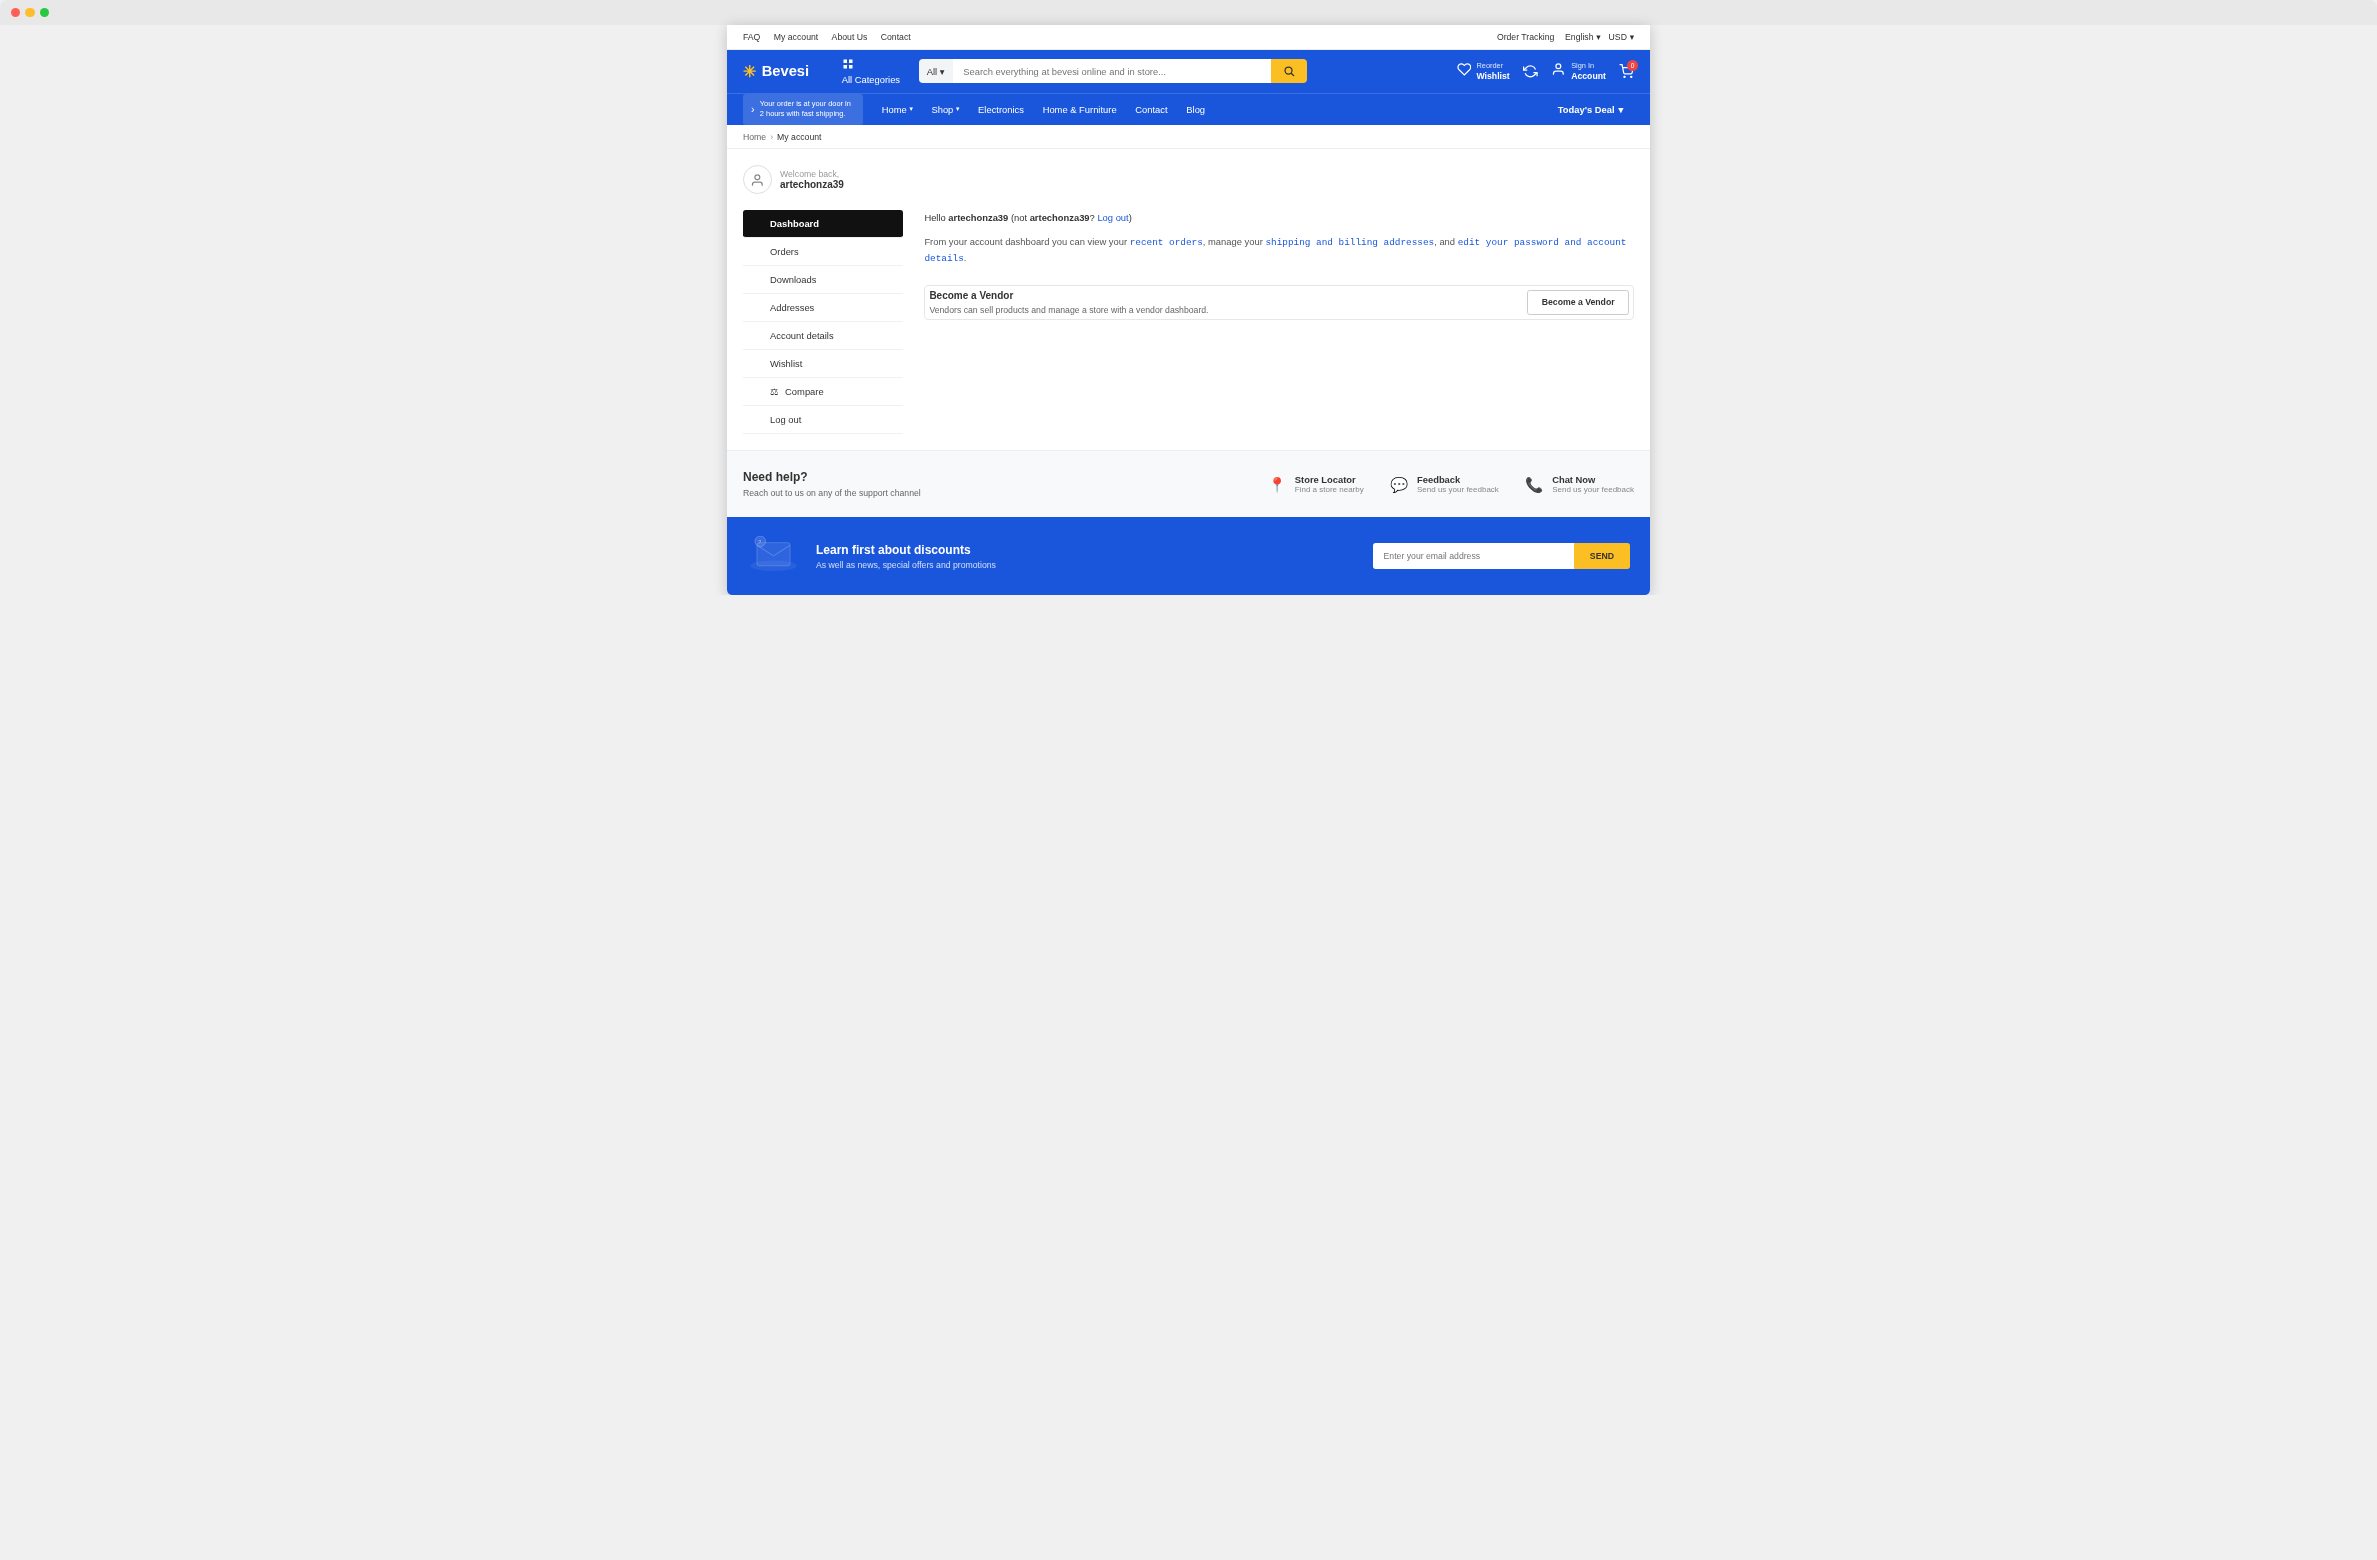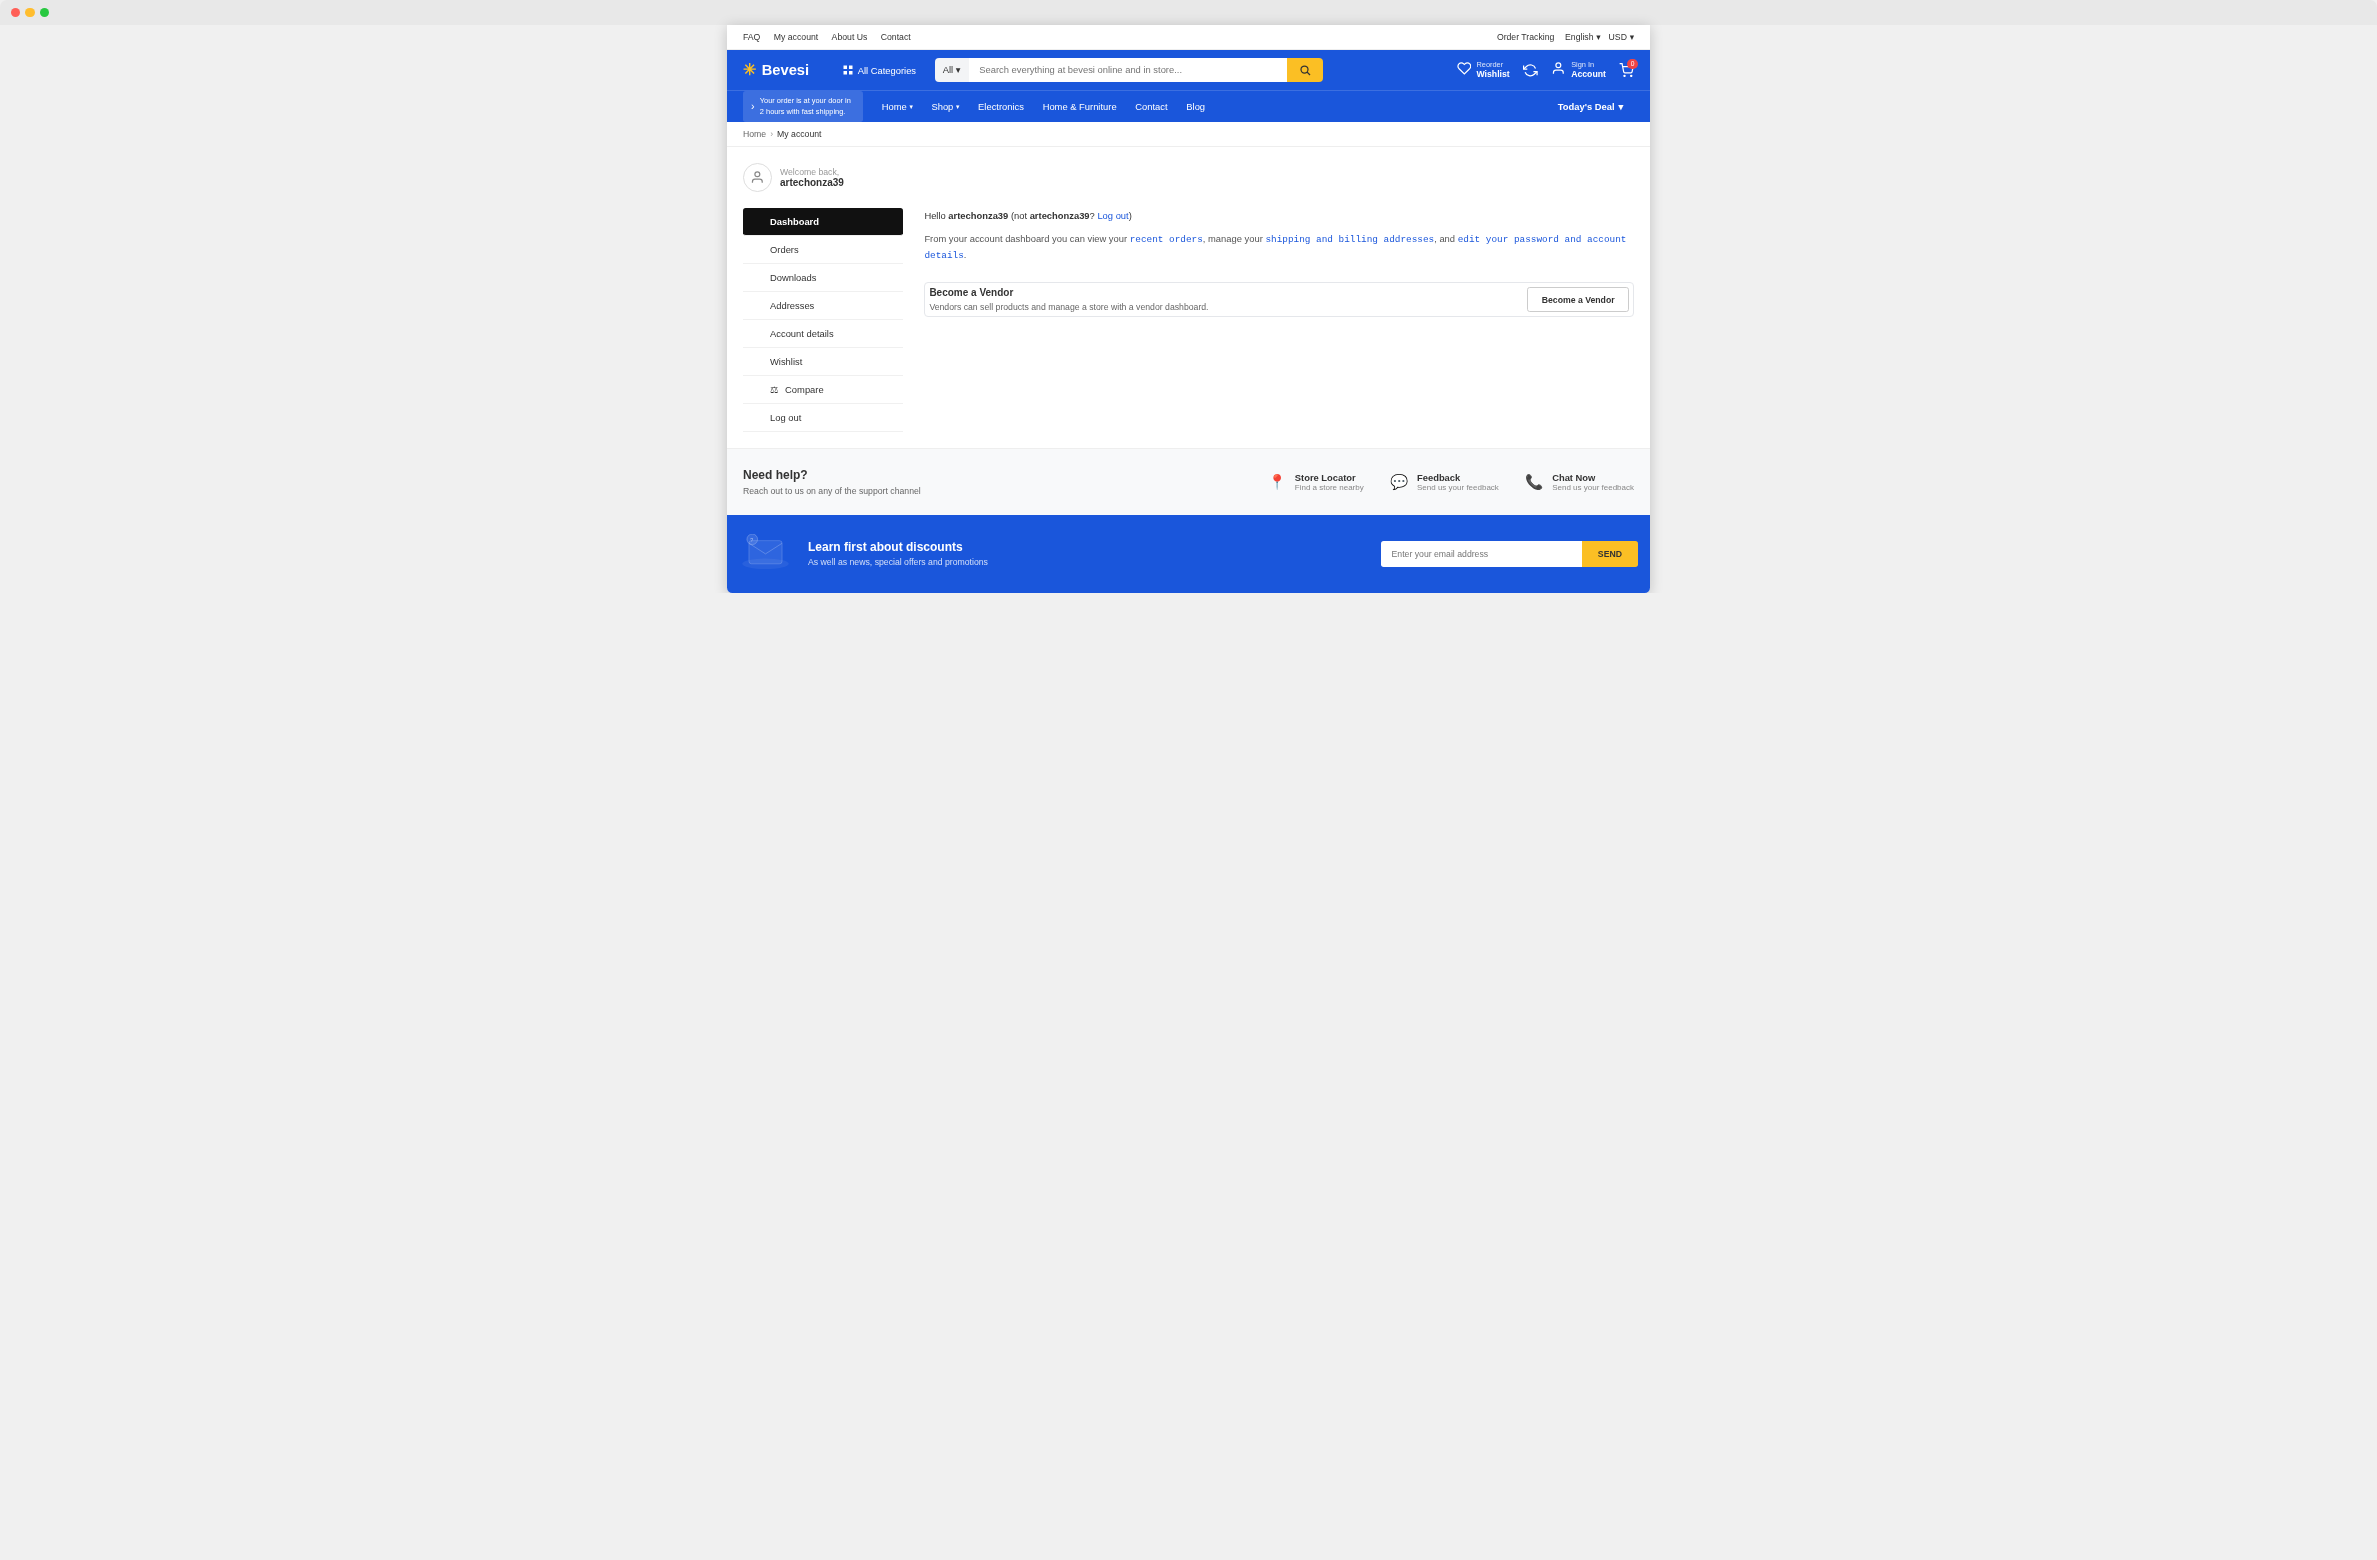--- a/index.html
+++ b/index.html
@@ -19,21 +19,21 @@
     .utility-left { display: flex; gap: 13.4px; }
     .utility-left a, .utility-right a { color: #333; text-decoration: none; font-size: 8.7px; }
     .utility-right { display: flex; align-items: center; gap: 10.7px; font-size: 8.7px; }
     .utility-right .lang-usd { display: flex; gap: 8px; }
     .utility-right .lang-usd span { cursor: pointer; display: flex; align-items: center; gap: 2.7px; color: #333; }
     
     
     .main-header { background: #1a56db; padding: 8px 16px; display: flex; align-items: center; gap: 10.7px; }
     .logo { display: flex; align-items: center; gap: 5.3px; color: #fff; font-size: 14.7px; font-weight: 700; min-width: 80px; text-decoration: none; }
     .logo-icon { color: #fbbf24; font-size: 16px; }
-    .all-categories { display: flex; align-items: flex-end; gap: 4px; color: #fff; font-size: 9.4px; cursor: pointer; white-space: nowrap; padding: 0 8px; }
+    .all-categories { display: flex; align-items: flex-start; gap: 4px; color: #fff; font-size: 9.4px; cursor: pointer; white-space: nowrap; padding: 0 8px; flex-direction: column; }
     .all-categories svg { fill: #fff; }
     
     .search-bar { flex: 1; display: flex; border-radius: 4px; overflow: hidden; max-width: 388px; }
     .search-select { background: #f3f4f6; border: none; padding: 0 8px; font-size: 9.4px; cursor: pointer; color: #333; display: flex; align-items: center; gap: 2.7px; }
     .search-input { flex: 1; border: none; padding: 6.7px 10.7px; font-size: 9.4px; outline: none; color: #555; }
     .search-btn { background: #fbbf24; border: none; padding: 0 12px; cursor: pointer; display: flex; align-items: center; }
     .search-btn svg { fill: #333; }
     
     .header-actions { display: flex; align-items: center; gap: 13.4px; margin-left: auto; }
     .action-item { display: flex; gap: 5.3px; color: #fff; cursor: pointer; text-decoration: none; }
@@ -83,21 +83,21 @@
     .help-section { background: #f8f9fa; padding: 19px 16px; display: flex; align-items: center; gap: 27px; border-top: 0.7px solid #eee; }
     .help-left h3 { font-size: 12px; font-weight: 700; color: #333; margin-bottom: 4px; }
     .help-left p { font-size: 8.7px; color: #666; }
     .help-right { display: flex; gap: 27px; margin-left: auto; }
     .help-item { display: flex; align-items: flex-start; gap: 8px; }
     .help-icon { font-size: 14.7px; color: #555; margin-top: 1.3px; }
     .help-item-title { font-size: 9.4px; font-weight: 600; color: #333; }
     .help-item-desc { font-size: 8px; color: #888; }
     
     
-    .newsletter { background: #1a56db; padding: 19px 12px; display: flex; align-items: center; justify-content: space-between; }
+    .newsletter { background: #1a56db; padding: 19px 20px; display: flex; align-items: center; justify-content: space-between; }
     .newsletter-left { display: flex; align-items: center; gap: 16px; }
     .newsletter-graphic { width: 53px; height: 40px; opacity: 0.6; }
     .newsletter-title { font-size: 12px; font-weight: 700; color: #fff; margin-bottom: 2.7px; }
     .newsletter-sub { font-size: 8.7px; color: rgba(255,255,255,0.8); }
     .newsletter-right { display: flex; gap: 0; justify-content: space-between; }
     .newsletter-input { padding: 8px 10.7px; border: none; border-radius: 2.7px 0 0 2.7px; font-size: 8.7px; width: 201px; outline: none; color: #555; }
     .newsletter-btn { background: #fbbf24; border: none; padding: 8px 16px; font-size: 8.7px; font-weight: 700; cursor: pointer; border-radius: 0 2.7px 2.7px 0; color: #333; }
     
     .chevron { font-size: 6.7px; }
   </style>

